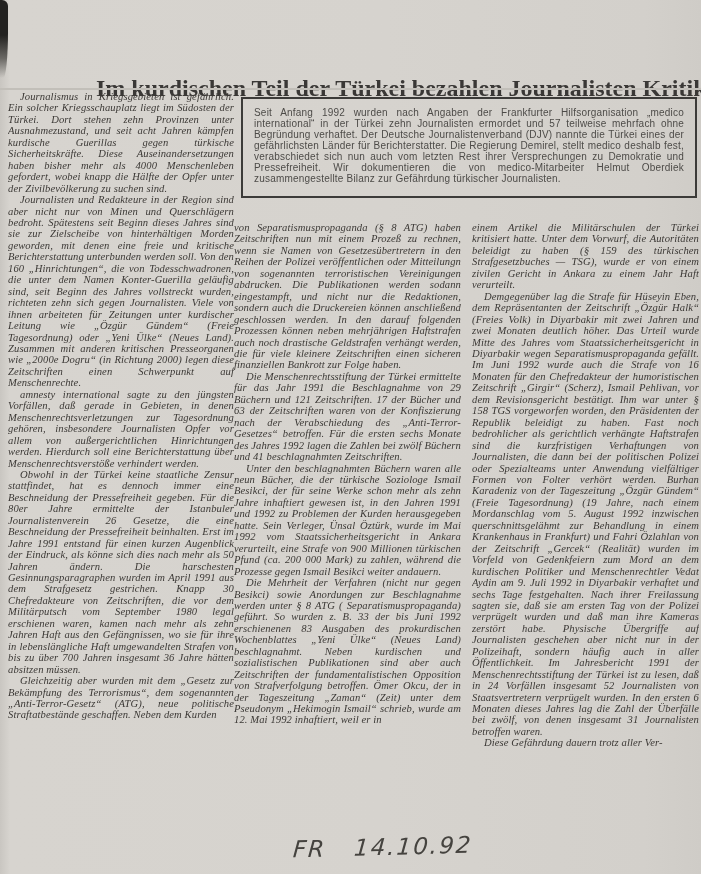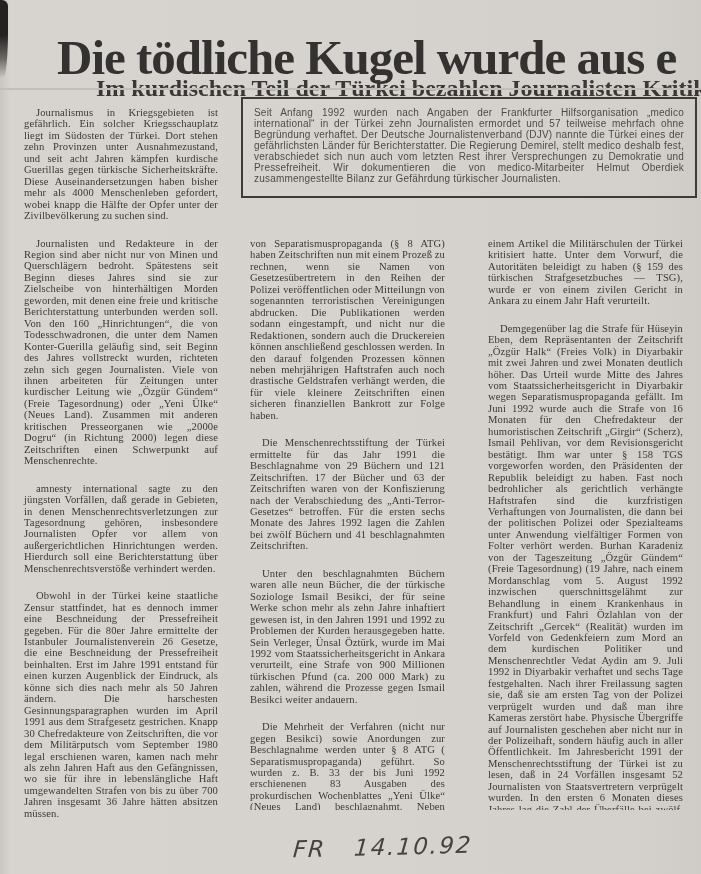--- a/index.html
+++ b/index.html
@@ -59,21 +59,21 @@
     overflow: hidden;
   }
   .col {
     position: absolute;
     font-size: 10.6px;
     line-height: 11.45px;
     text-align: justify;
     letter-spacing: 0.1px;
     overflow: hidden;
   }
-  .col p { margin: 16px; text-indent: 12px; }
+  .col p { margin: 0; text-indent: 12px; font-style: italic; }
   .col p.cont { text-indent: 0; }
   .col-1 { left: 8px;   top: 91px;  width: 226px; height: 736px; }
   .col-2 { left: 234px; top: 222px; width: 227px; height: 588px; }
   .col-3 { left: 472px; top: 222px; width: 227px; height: 588px; }
   .handwriting {
     position: absolute;
     left: 293px; top: 834px;
     font-family: "DejaVu Sans", sans-serif;
     font-style: italic;
     font-size: 23px;
@@ -83,21 +83,20 @@
     transform: rotate(-1.5deg) skewX(-6deg);
   }
 </style>
 </head>
 <body>
 
 <div class="page">
 
   <div class="edge-artifact"></div>
 
-  <h1 class="headline">Die tödliche Kugel wurde aus e</h1>
   <h2 class="subheadline">Im kurdischen Teil der Türkei bezahlen Journalisten Kritik an</h2>
   <div class="head-rule"></div>
 
   <div class="intro-box">
     <span>Seit Anfang 1992 wurden nach Angaben der Frankfurter Hilfsorganisation „medico international“ in der Türkei zehn Journalisten ermordet und 57 teilweise mehrfach ohne Begründung verhaftet. Der Deutsche Journalistenverband (DJV) nannte die Türkei eines der gefährlichsten Länder für Berichterstatter. Die Regierung Demirel, stellt medico deshalb fest, verabschiedet sich nun auch vom letzten Rest ihrer Versprechungen zu Demokratie und Pressefreiheit. Wir dokumentieren die von medico-Mitarbeiter Helmut Oberdiek zusammengestellte Bilanz zur Gefährdung türkischer Journalisten.</span>
   </div>
 
   <div class="col col-1">
     <p>Journalismus in Kriegsgebieten ist gefährlich. Ein solcher Kriegsschauplatz liegt im Südosten der Türkei. Dort stehen zehn Provinzen unter Ausnahmezustand, und seit acht Jahren kämpfen kurdische Guerillas gegen türkische Sicherheitskräfte. Diese Auseinandersetzungen haben bisher mehr als 4000 Menschenleben gefordert, wobei knapp die Hälfte der Opfer unter der Zivilbevölkerung zu suchen sind.</p>
     <p>Journalisten und Redakteure in der Region sind aber nicht nur von Minen und Querschlägern bedroht. Spätestens seit Beginn dieses Jahres sind sie zur Zielscheibe von hinterhältigen Morden geworden, mit denen eine freie und kritische Berichterstattung unterbunden werden soll. Von den 160 „Hinrichtungen“, die von Todesschwadronen, die unter dem Namen Konter-Guerilla geläufig sind, seit Beginn des Jahres vollstreckt wurden, richteten zehn sich gegen Journalisten. Viele von ihnen arbeiteten für Zeitungen unter kurdischer Leitung wie „Özgür Gündem“ (Freie Tagesordnung) oder „Yeni Ülke“ (Neues Land). Zusammen mit anderen kritischen Presseorganen wie „2000e Dogru“ (in Richtung 2000) legen diese Zeitschriften einen Schwerpunkt auf Menschenrechte.</p>

